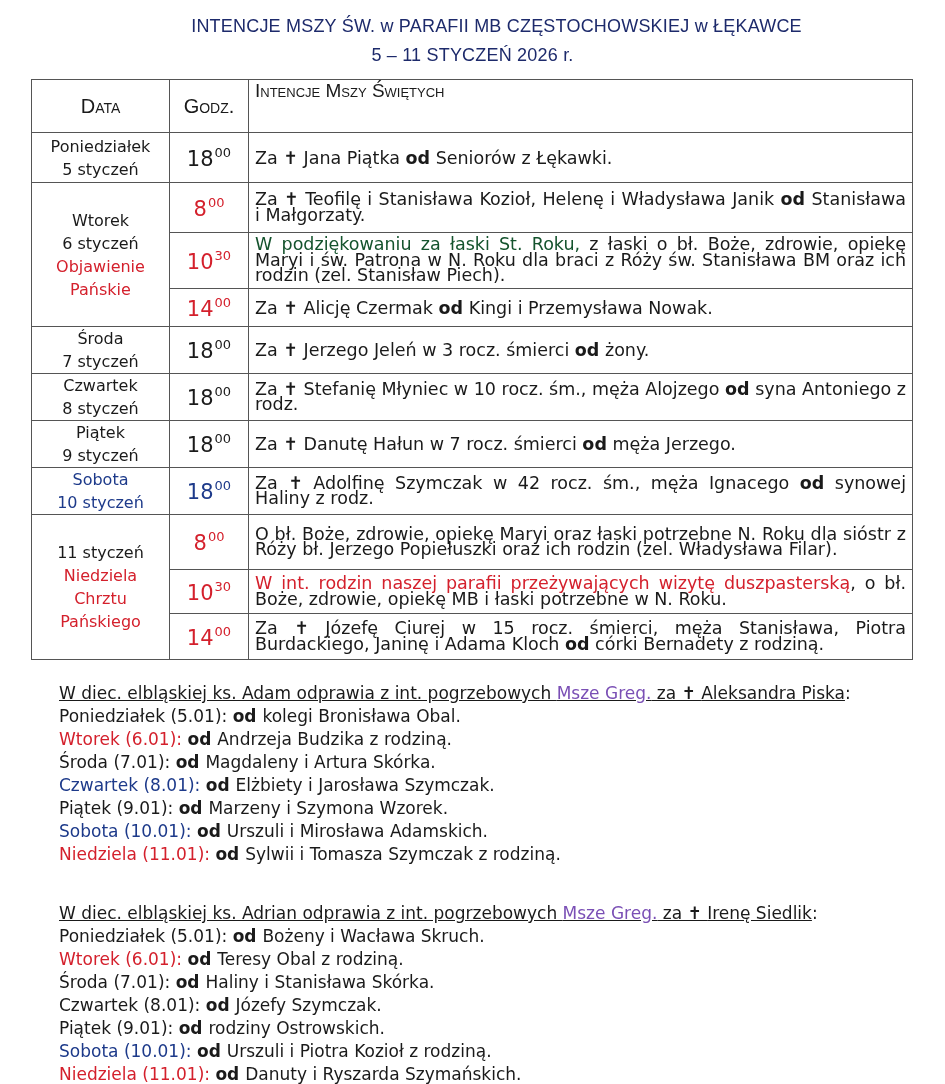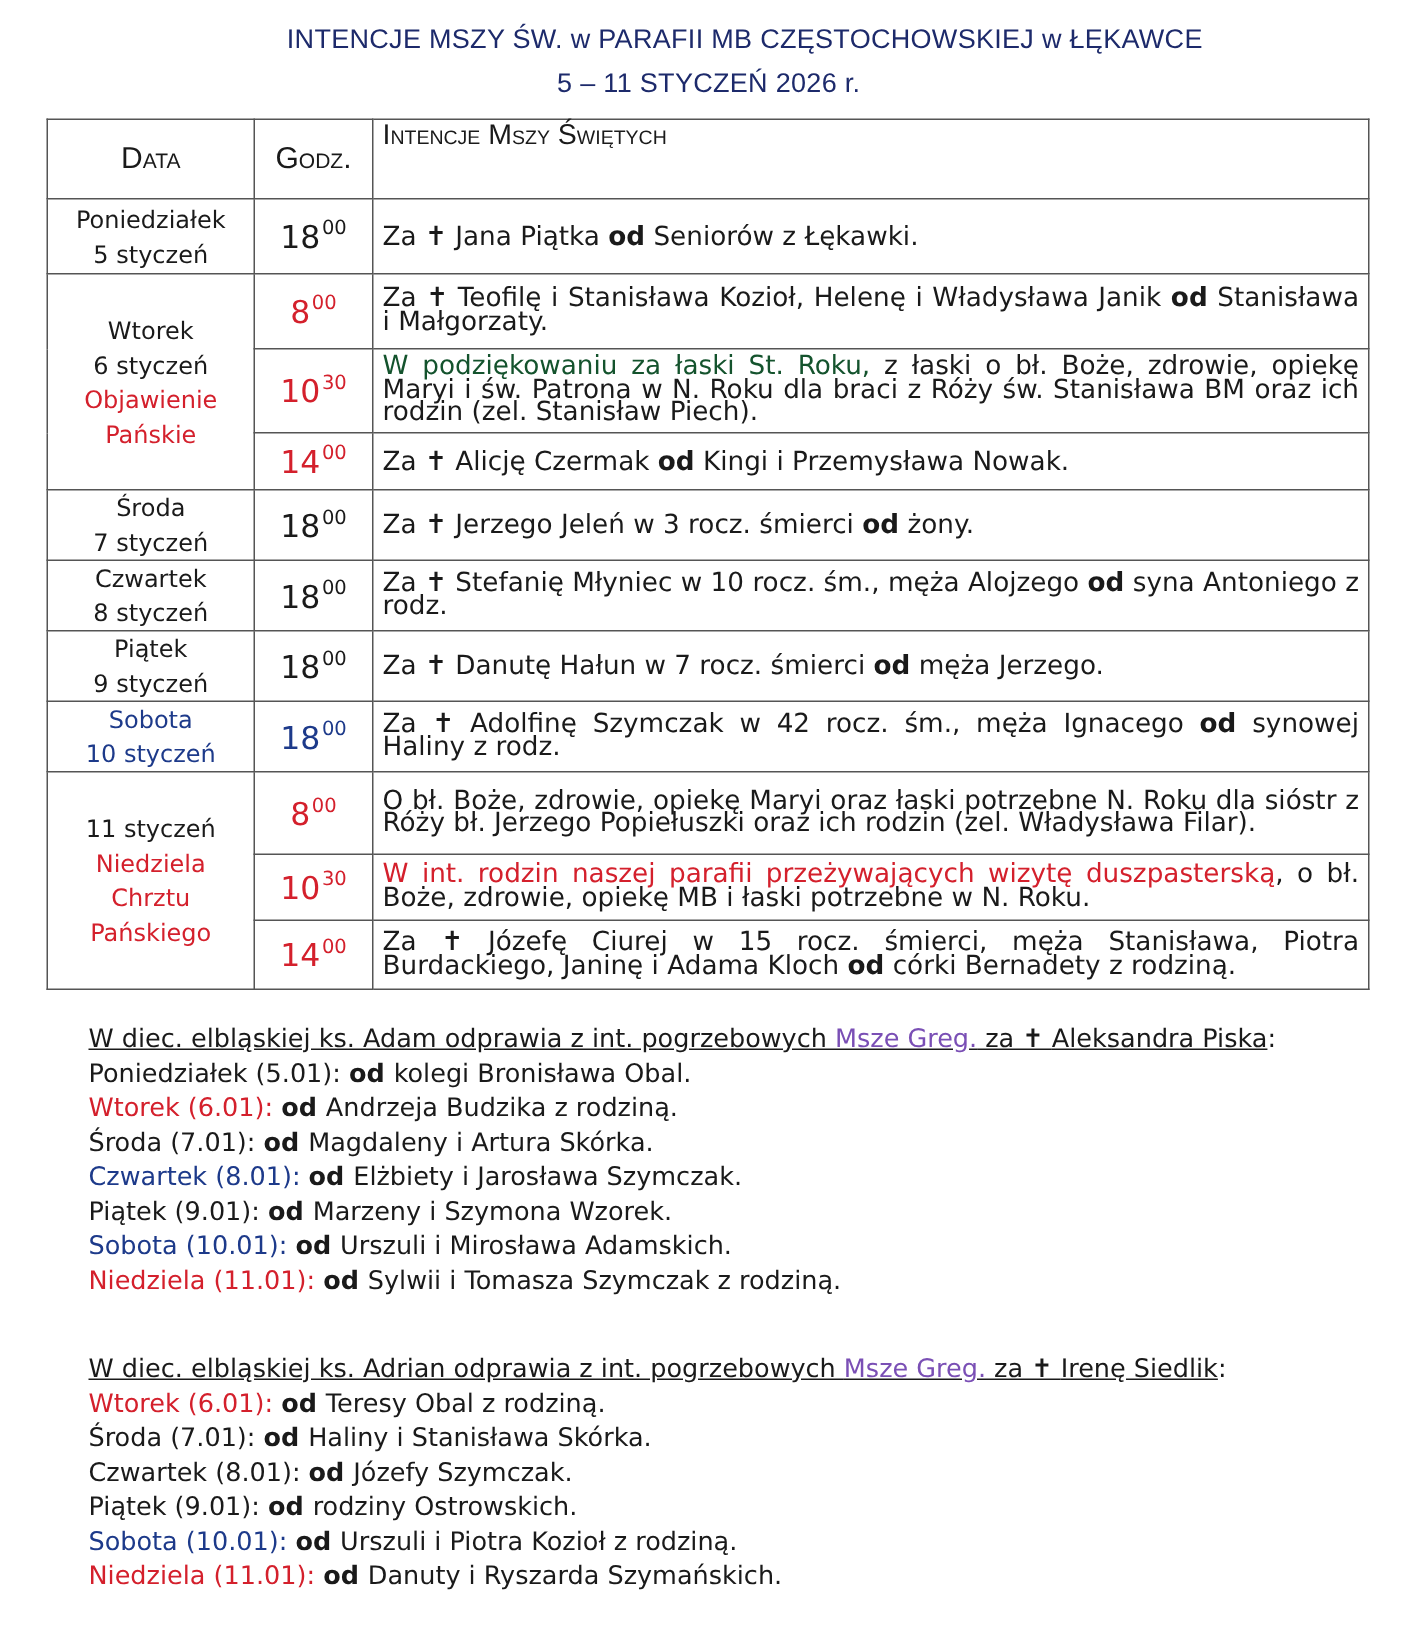--- a/index.html
+++ b/index.html
@@ -126,19 +126,20 @@
     <div class="line"><span class="lbl" style="color: rgb(26, 26, 26);">Poniedziałek </span><span style="color: rgb(26, 26, 26);">(5.01): </span><b>od </b><span>kolegi Bronisława Obal.</span></div>
     <div class="line"><span class="lbl" style="color: rgb(212, 32, 44);">Wtorek </span><span style="color: rgb(212, 32, 44);">(6.01): </span><b>od </b><span>Andrzeja Budzika z rodziną.</span></div>
     <div class="line"><span class="lbl" style="color: rgb(26, 26, 26);">Środa </span><span style="color: rgb(26, 26, 26);">(7.01): </span><b>od </b><span>Magdaleny i Artura Skórka.</span></div>
     <div class="line"><span class="lbl" style="color: rgb(29, 58, 138);">Czwartek </span><span style="color: rgb(29, 58, 138);">(8.01): </span><b>od </b><span>Elżbiety i Jarosława Szymczak.</span></div>
     <div class="line"><span class="lbl" style="color: rgb(26, 26, 26);">Piątek </span><span style="color: rgb(26, 26, 26);">(9.01): </span><b>od </b><span>Marzeny i Szymona Wzorek.</span></div>
     <div class="line"><span class="lbl" style="color: rgb(29, 58, 138);">Sobota </span><span style="color: rgb(29, 58, 138);">(10.01): </span><b>od </b><span>Urszuli i Mirosława Adamskich.</span></div>
     <div class="line"><span class="lbl" style="color: rgb(212, 32, 44);">Niedziela </span><span style="color: rgb(212, 32, 44);">(11.01): </span><b>od </b><span>Sylwii i Tomasza Szymczak z rodziną.</span></div>
   </div>
 <div class="lists" id="list2">
     <div class="lhead"><span>W diec. elbląskiej ks. Adrian odprawia z int. pogrzebowych </span><span class="purple">Msze Greg.</span><span> za ✝ </span><b style="font-weight: 500;">Irenę Siedlik</b><span style="text-decoration: none; display: inline-block;">:</span></div>
+    <div class="line"><span class="lbl" style="color: rgb(26, 26, 26);">Poniedziałek </span><span style="color: rgb(26, 26, 26);">(5.01): </span><b>od </b><span>Bożeny i Wacława Skruch.</span></div>
     <div class="line"><span class="lbl" style="color: rgb(212, 32, 44);">Wtorek </span><span style="color: rgb(212, 32, 44);">(6.01): </span><b>od </b><span>Teresy Obal z rodziną.</span></div>
     <div class="line"><span class="lbl" style="color: rgb(26, 26, 26);">Środa </span><span style="color: rgb(26, 26, 26);">(7.01): </span><b>od </b><span>Haliny i Stanisława Skórka.</span></div>
     <div class="line"><span class="lbl" style="color: rgb(26, 26, 26);">Czwartek </span><span style="color: rgb(26, 26, 26);">(8.01): </span><b>od </b><span>Józefy Szymczak.</span></div>
     <div class="line"><span class="lbl" style="color: rgb(26, 26, 26);">Piątek </span><span style="color: rgb(26, 26, 26);">(9.01): </span><b>od </b><span>rodziny Ostrowskich.</span></div>
     <div class="line"><span class="lbl" style="color: rgb(29, 58, 138);">Sobota </span><span style="color: rgb(29, 58, 138);">(10.01): </span><b>od </b><span>Urszuli i Piotra Kozioł z rodziną.</span></div>
     <div class="line"><span class="lbl" style="color: rgb(212, 32, 44);">Niedziela </span><span style="color: rgb(212, 32, 44);">(11.01): </span><b>od </b><span>Danuty i Ryszarda Szymańskich.</span></div>
   </div>
 
 </body></html>

